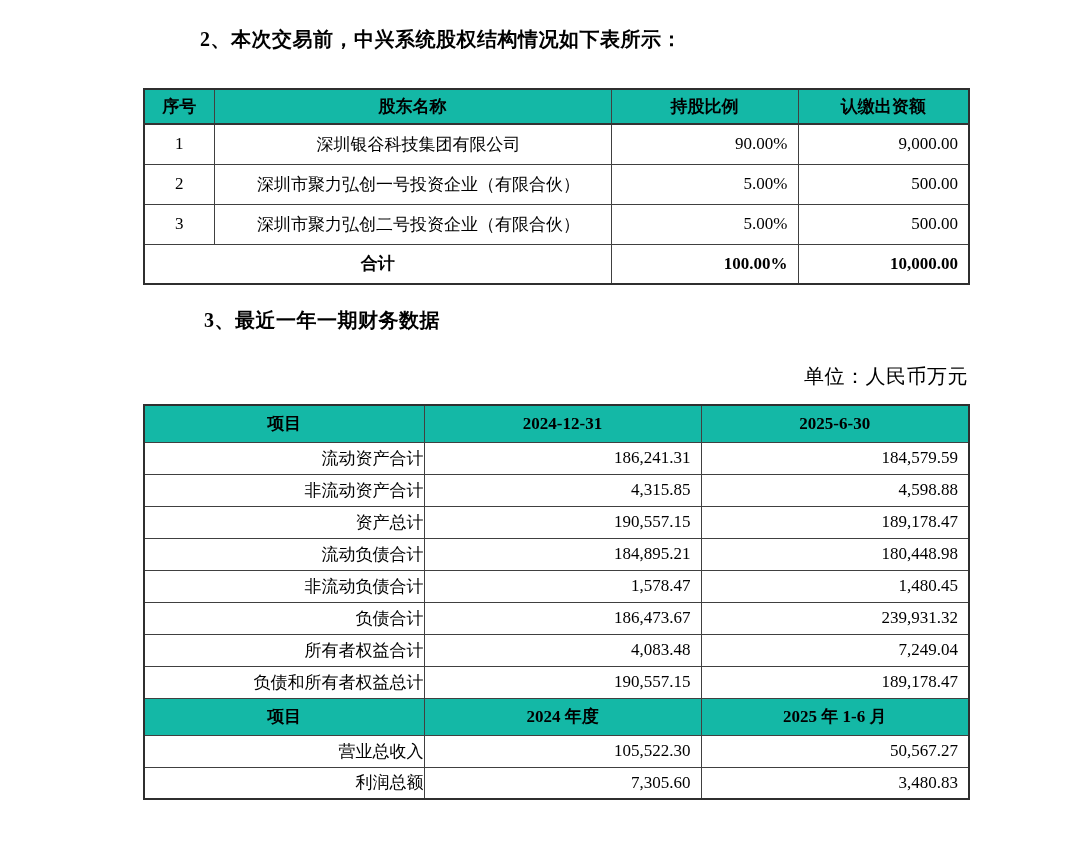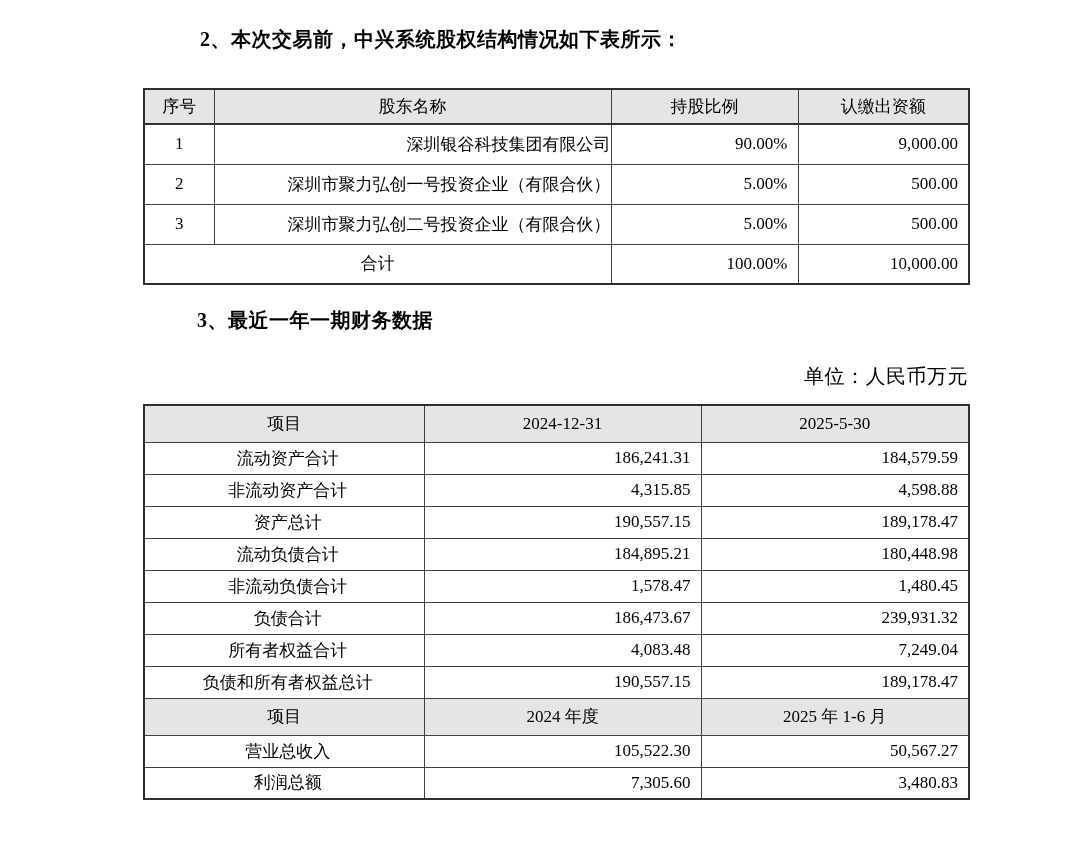--- a/index.html
+++ b/index.html
@@ -15,21 +15,21 @@
     border-radius: 13px;
   }
   .heading {
     position: absolute;
     font-weight: bold;
     font-size: 20px;
     letter-spacing: 0.5px;
     white-space: nowrap;
   }
   #heading-2 { left: 200px; top: 26px; }
-  #heading-3 { left: 197px; top: 307px; text-align: right; }
+  #heading-3 { left: 204px; top: 307px; text-align: right; }
   .unit-note {
     position: absolute;
     left: 143px;
     top: 363px;
     width: 825px;
     text-align: right;
     font-size: 20px;
     letter-spacing: 0.5px;
   }
   table {
@@ -43,34 +43,34 @@
   }
   #equity-table { top: 88px; }
   #finance-table { top: 404px; }
   th, td {
     border: 1px solid #404040;
     padding: 0;
     overflow: hidden;
     white-space: nowrap;
   }
   th {
-    background: #e5e5e5;
-    font-weight: normal;
+    background: #14b8a6;
+    font-weight: bold;
     text-align: center;
     margin-left: 40px;
   }
   #equity-table th { height: 35px; border-bottom: 2px solid #333333; }
   #equity-table td { height: 40px; }
   #finance-table th { height: 37px; }
   #finance-table td { height: 32px; }
   td.c { text-align: center; }
-  td.l { text-align: right; padding-left: 12px; }
-  td.l2 { text-align: center; padding-left: 7px; }
+  td.l { text-align: center; padding-left: 12px; }
+  td.l2 { text-align: right; padding-left: 7px; }
   td.r { text-align: right; padding-right: 10px; padding-left: 27px; }
-  tr.total-row td { font-weight: normal; }
+  tr.total-row td { font-weight: bold; }
 </style>
 </head>
 <body>
 
 <div class="page">
 
   <div class="heading" id="heading-2">2、本次交易前，中兴系统股权结构情况如下表所示：</div>
 
   <table id="equity-table">
     <colgroup>
@@ -119,21 +119,21 @@
   <table id="finance-table">
     <colgroup>
       <col style="width:280px">
         <col style="width:277px">
         <col style="width:268px">
     </colgroup>
     <tbody>
       <tr>
         <th>项目</th>
         <th>2024-12-31</th>
-        <th>2025-5-30</th>
+        <th>2025-6-30</th>
       </tr>
       <tr>
         <td class="l2">流动资产合计</td>
         <td class="r">186,241.31</td>
         <td class="r">184,579.59</td>
       </tr>
       <tr>
         <td class="l2">非流动资产合计</td>
         <td class="r">4,315.85</td>
         <td class="r">4,598.88</td>

